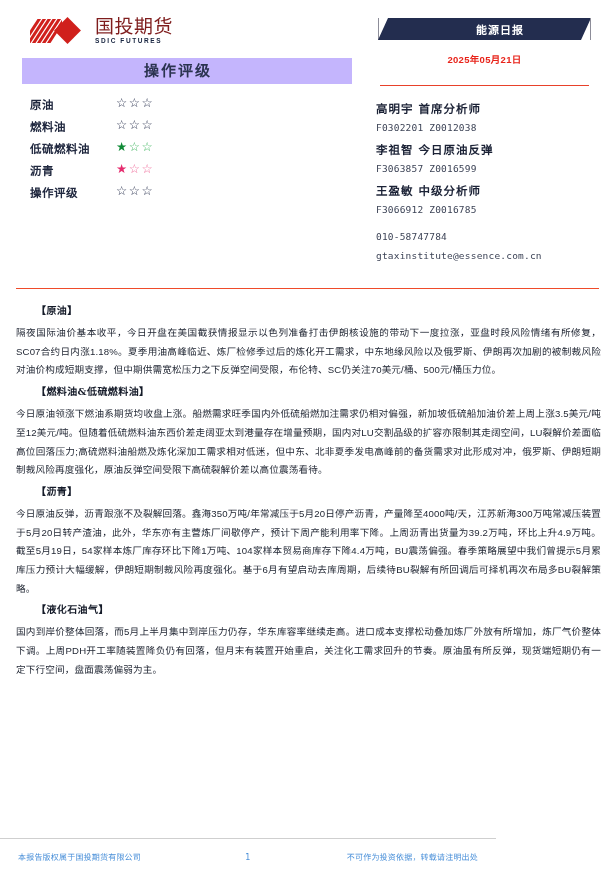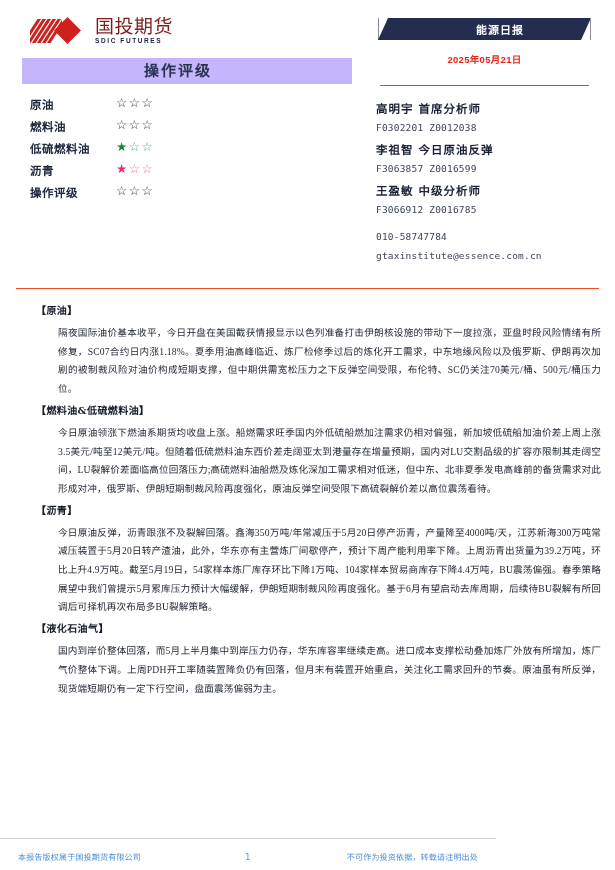--- a/index.html
+++ b/index.html
@@ -248,29 +248,28 @@
     font-family: "DejaVu Serif", "Liberation Serif", serif;
     font-size: 10px;
     font-weight: bold;
     color: #141a28;
     letter-spacing: 0.4px;
     margin-bottom: 7px;
     line-height: 1.2;
     margin-left: 20px;
   }
   .section-body {
-    font-family: Liberation Serif, serif;
+    font-family: Liberation Sans, sans-serif;
     font-size: 9.6px;
     color: #1d2330;
     line-height: 1.95;
     text-align: justify;
     text-justify: inter-character;
     letter-spacing: 0.15px;
     margin-bottom: 6px;
-    margin-left: 42px;
   }
 
   
   .footer {
     position: absolute;
     left: 0;
     bottom: 0;
     width: 496px;
     box-sizing: border-box;
     border-top: 1px solid #cfcfcf;

